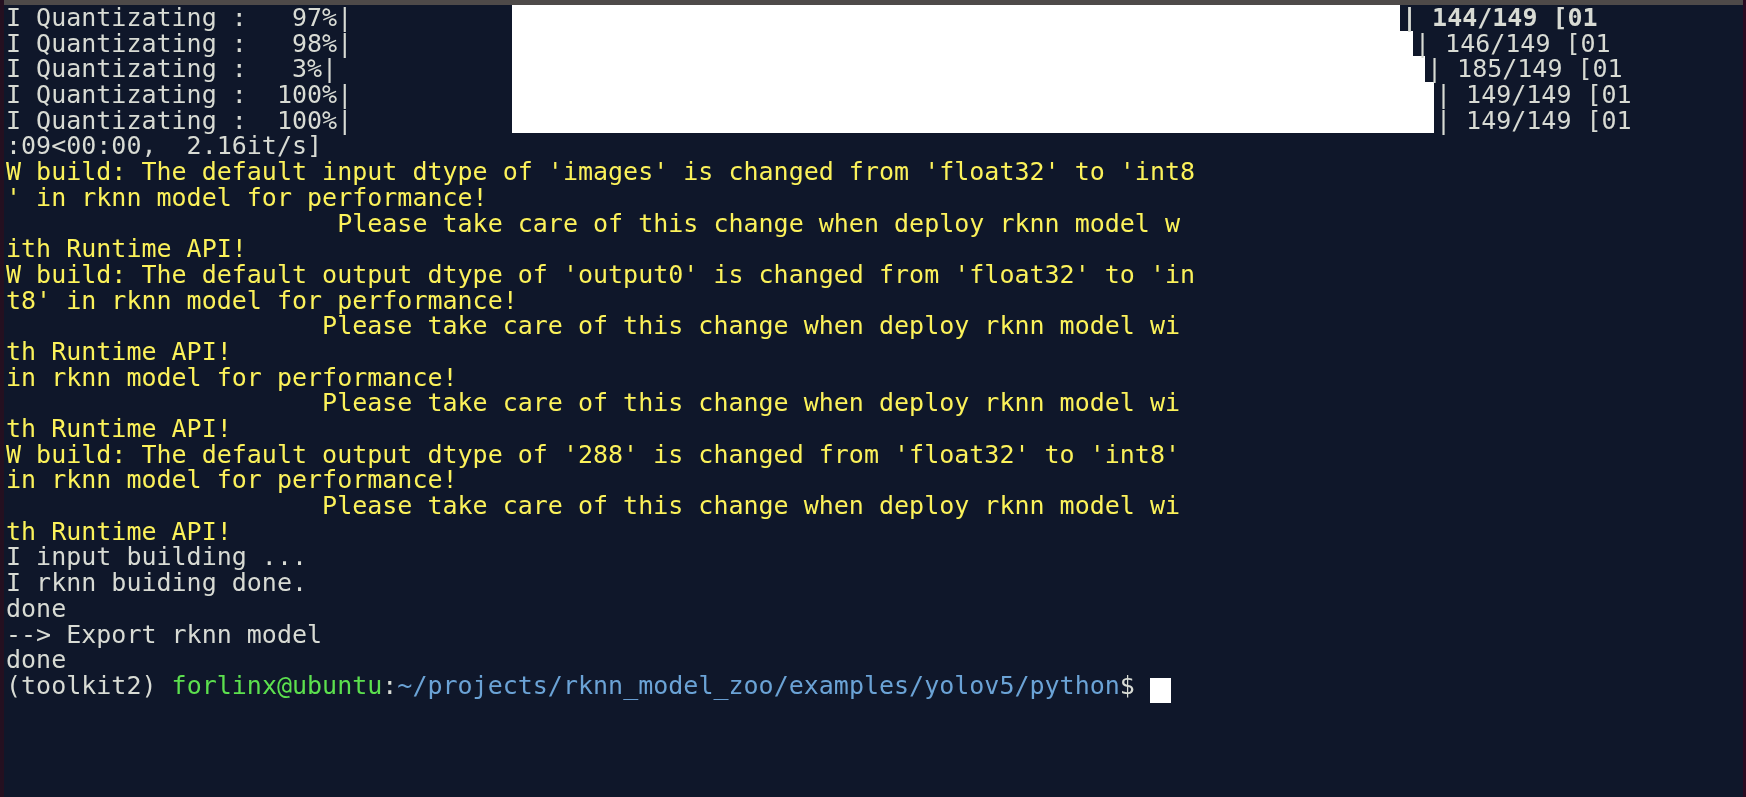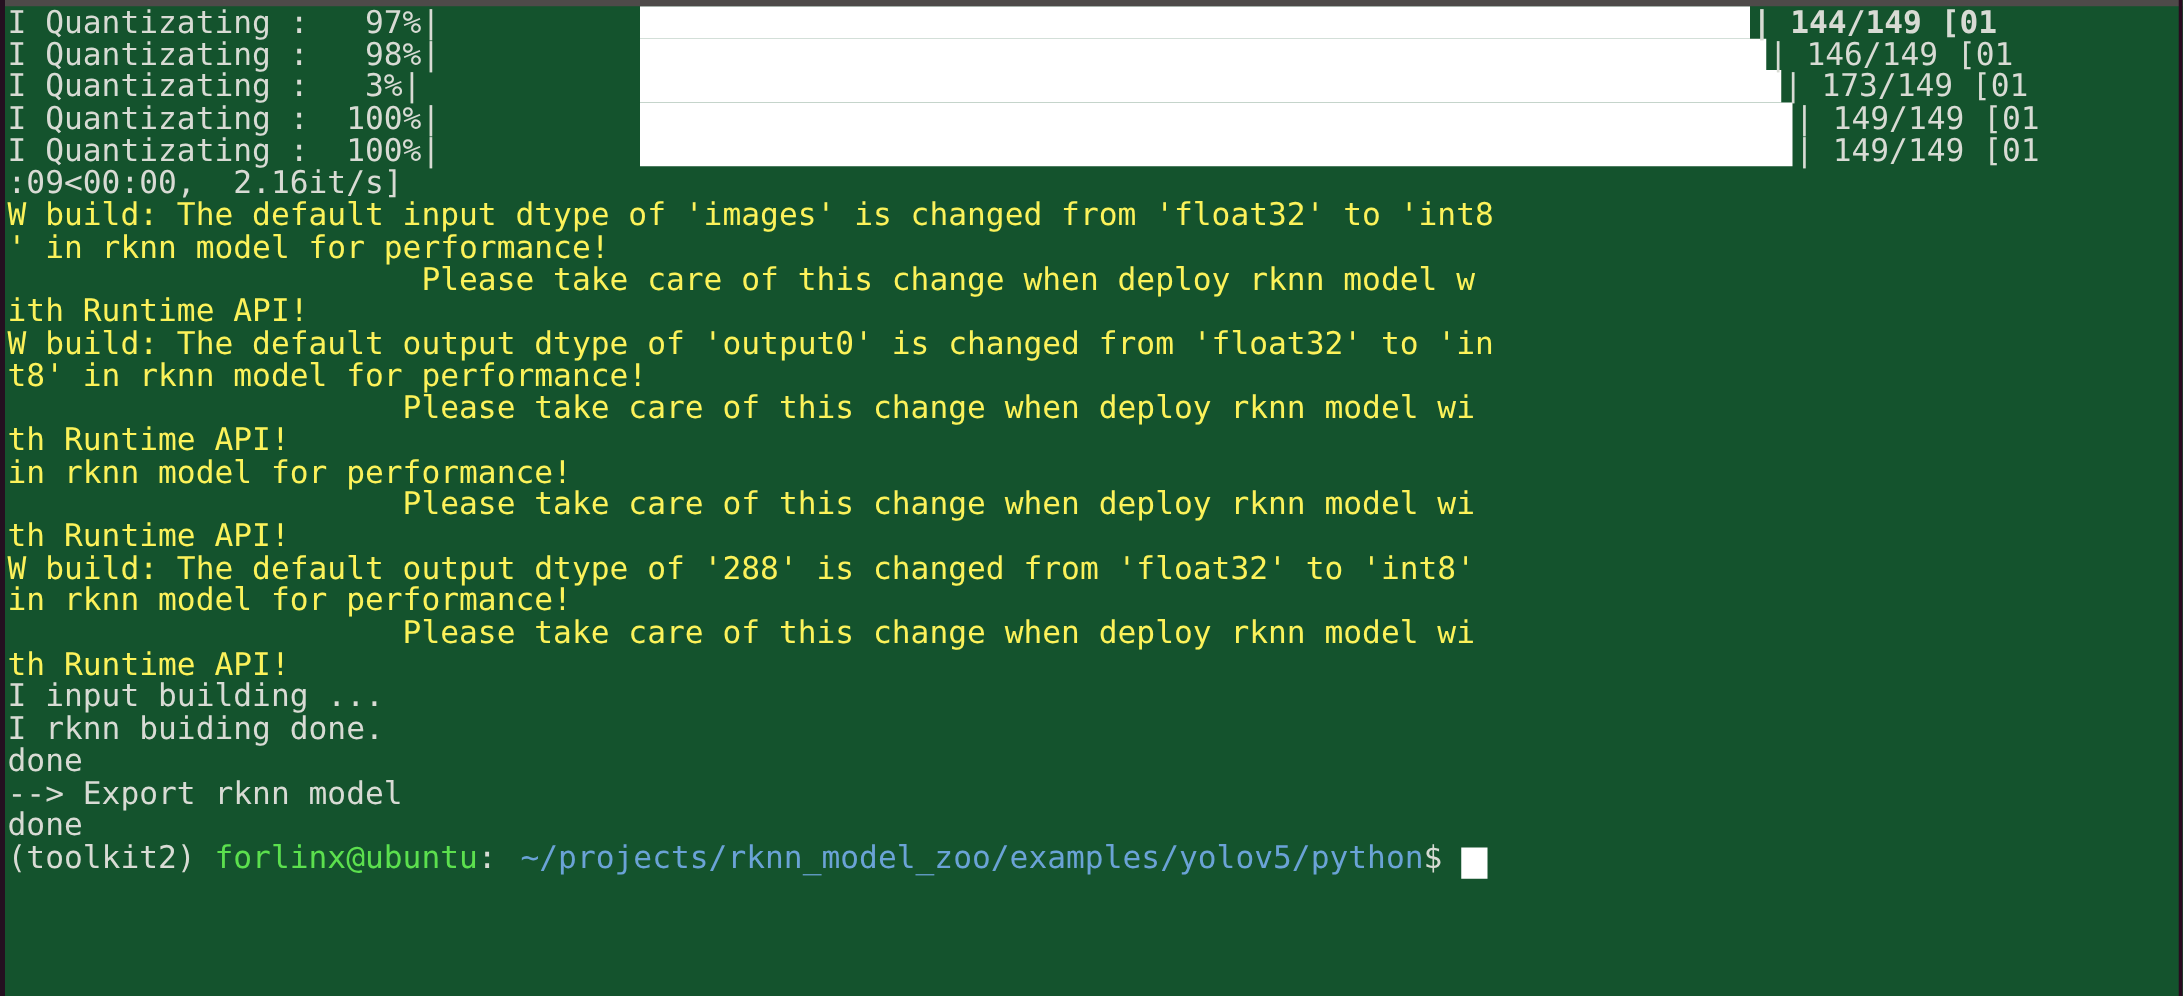--- a/index.html
+++ b/index.html
@@ -9,21 +9,21 @@
   }
   body {
     width: 1746px;
     height: 797px;
     overflow: hidden;
   }
   #terminal {
     position: relative;
     width: 1746px;
     height: 797px;
-    background: #14532d;
+    background: #0f172a;
     font-family: "DejaVu Sans Mono", "Liberation Mono", monospace;
     font-size: 25px;
     line-height: 25.7px;
     letter-spacing: 0px;
     box-sizing: border-box;
     overflow: hidden;
   }
   
   #top-edge {
     position: absolute;
@@ -60,21 +60,21 @@
   .row {
     position: relative;
     height: 25.7px;
     white-space: pre;
     color: #d3d7cf;
   }
   .seg { white-space: pre; }
   .c-info  { color: #d8dbd4; }
   .c-warn  { color: #fcf25a; }
   .c-green { color: #5ce04e; }
-  .c-blue  { color: #6ba3d6; margin-left: 19px; }
+  .c-blue  { color: #6ba3d6; }
   .c-plain { color: #d8dbd4; }
 
   
   .pbar {
     position: absolute;
     top: 0px;
     height: 25.7px;
     background: #ffffff;
     z-index: 5;
   }
@@ -90,21 +90,21 @@
 </head>
 <body>
 
 <div id="terminal">
   <div id="top-edge"></div>
   <div id="left-edge"></div>
   <div id="right-edge"></div>
   <div id="screen">
       <div class="row" id="line-progress-1"><span class="seg c-info">I Quantizating :   97%|</span><div class="pbar" style="left: 506.46px; width: 887.54px;"></div><span class="seg c-info" style="position: absolute; left: 1396px; top: 0px; z-index: 6; font-weight: bold;">| 144/149 [01</span></div>
       <div class="row" id="line-progress-2"><span class="seg c-info">I Quantizating :   98%|</span><div class="pbar" style="left: 506.46px; width: 900.54px;"></div><span class="seg c-info" style="position: absolute; left: 1409px; top: 0px; z-index: 6;">| 146/149 [01</span></div>
-      <div class="row" id="line-progress-3"><span class="seg c-info">I Quantizating :   3%|</span><div class="pbar" style="left: 506.46px; width: 912.54px;"></div><span class="seg c-info" style="position: absolute; left: 1421px; top: 0px; z-index: 6;">| 173/149 [01</span></div>
+      <div class="row" id="line-progress-3"><span class="seg c-info">I Quantizating :   3%|</span><div class="pbar" style="left: 506.46px; width: 912.54px;"></div><span class="seg c-info" style="position: absolute; left: 1421px; top: 0px; z-index: 6;">| 185/149 [01</span></div>
       <div class="row" id="line-progress-4"><span class="seg c-info">I Quantizating :  100%|</span><div class="pbar" style="left: 506.46px; width: 921.54px;"></div><span class="seg c-info" style="position: absolute; left: 1430px; top: 0px; z-index: 6;">| 149/149 [01</span></div>
       <div class="row" id="line-progress-5"><span class="seg c-info">I Quantizating :  100%|</span><div class="pbar" style="left: 506.46px; width: 921.54px;"></div><span class="seg c-info" style="position: absolute; left: 1430px; top: 0px; z-index: 6;">| 149/149 [01</span></div>
       <div class="row" id="line-timing"><span class="seg c-info">:09&lt;00:00,  2.16it/s]</span></div>
       <div class="row" id="line-warn-1a"><span class="seg c-warn">W build: The default input dtype of 'images' is changed from 'float32' to 'int8</span></div>
       <div class="row" id="line-warn-1b"><span class="seg c-warn">' in rknn model for performance!</span></div>
       <div class="row" id="line-warn-1c"><span class="seg c-warn">                      Please take care of this change when deploy rknn model w</span></div>
       <div class="row" id="line-warn-1d"><span class="seg c-warn">ith Runtime API!</span></div>
       <div class="row" id="line-warn-2a"><span class="seg c-warn">W build: The default output dtype of 'output0' is changed from 'float32' to 'in</span></div>
       <div class="row" id="line-warn-2b"><span class="seg c-warn">t8' in rknn model for performance!</span></div>
       <div class="row" id="line-warn-2c"><span class="seg c-warn">                     Please take care of this change when deploy rknn model wi</span></div>

